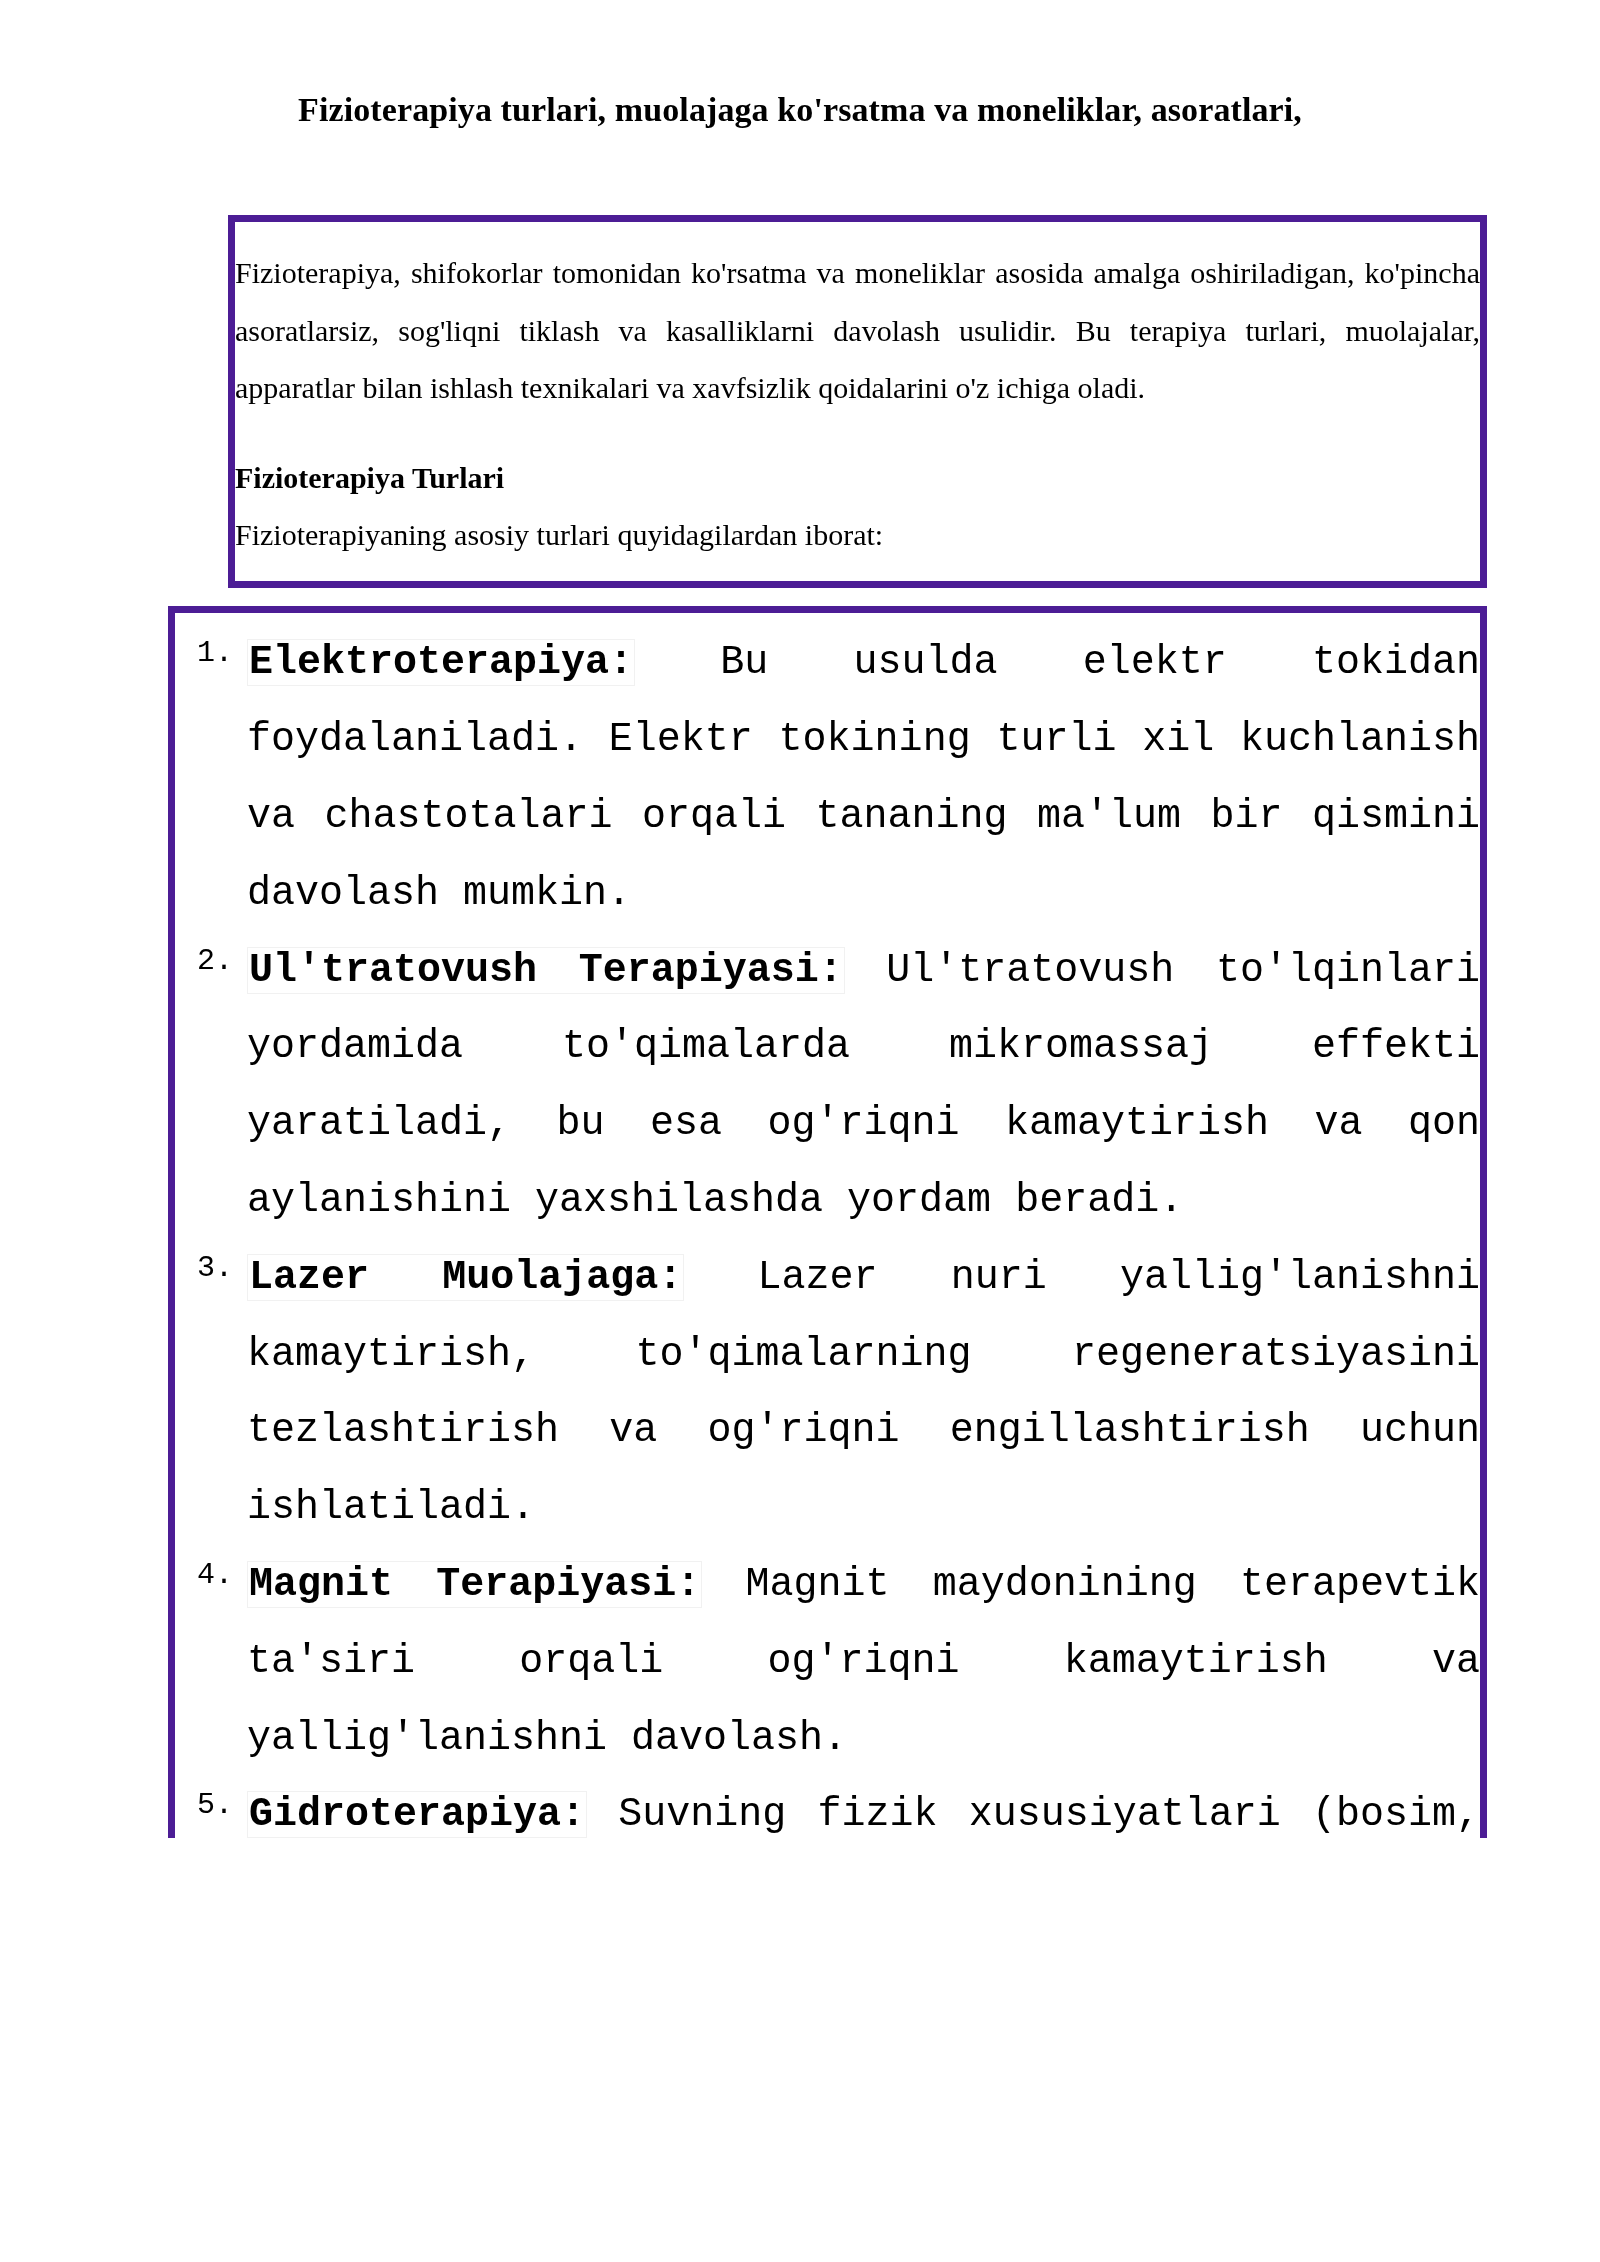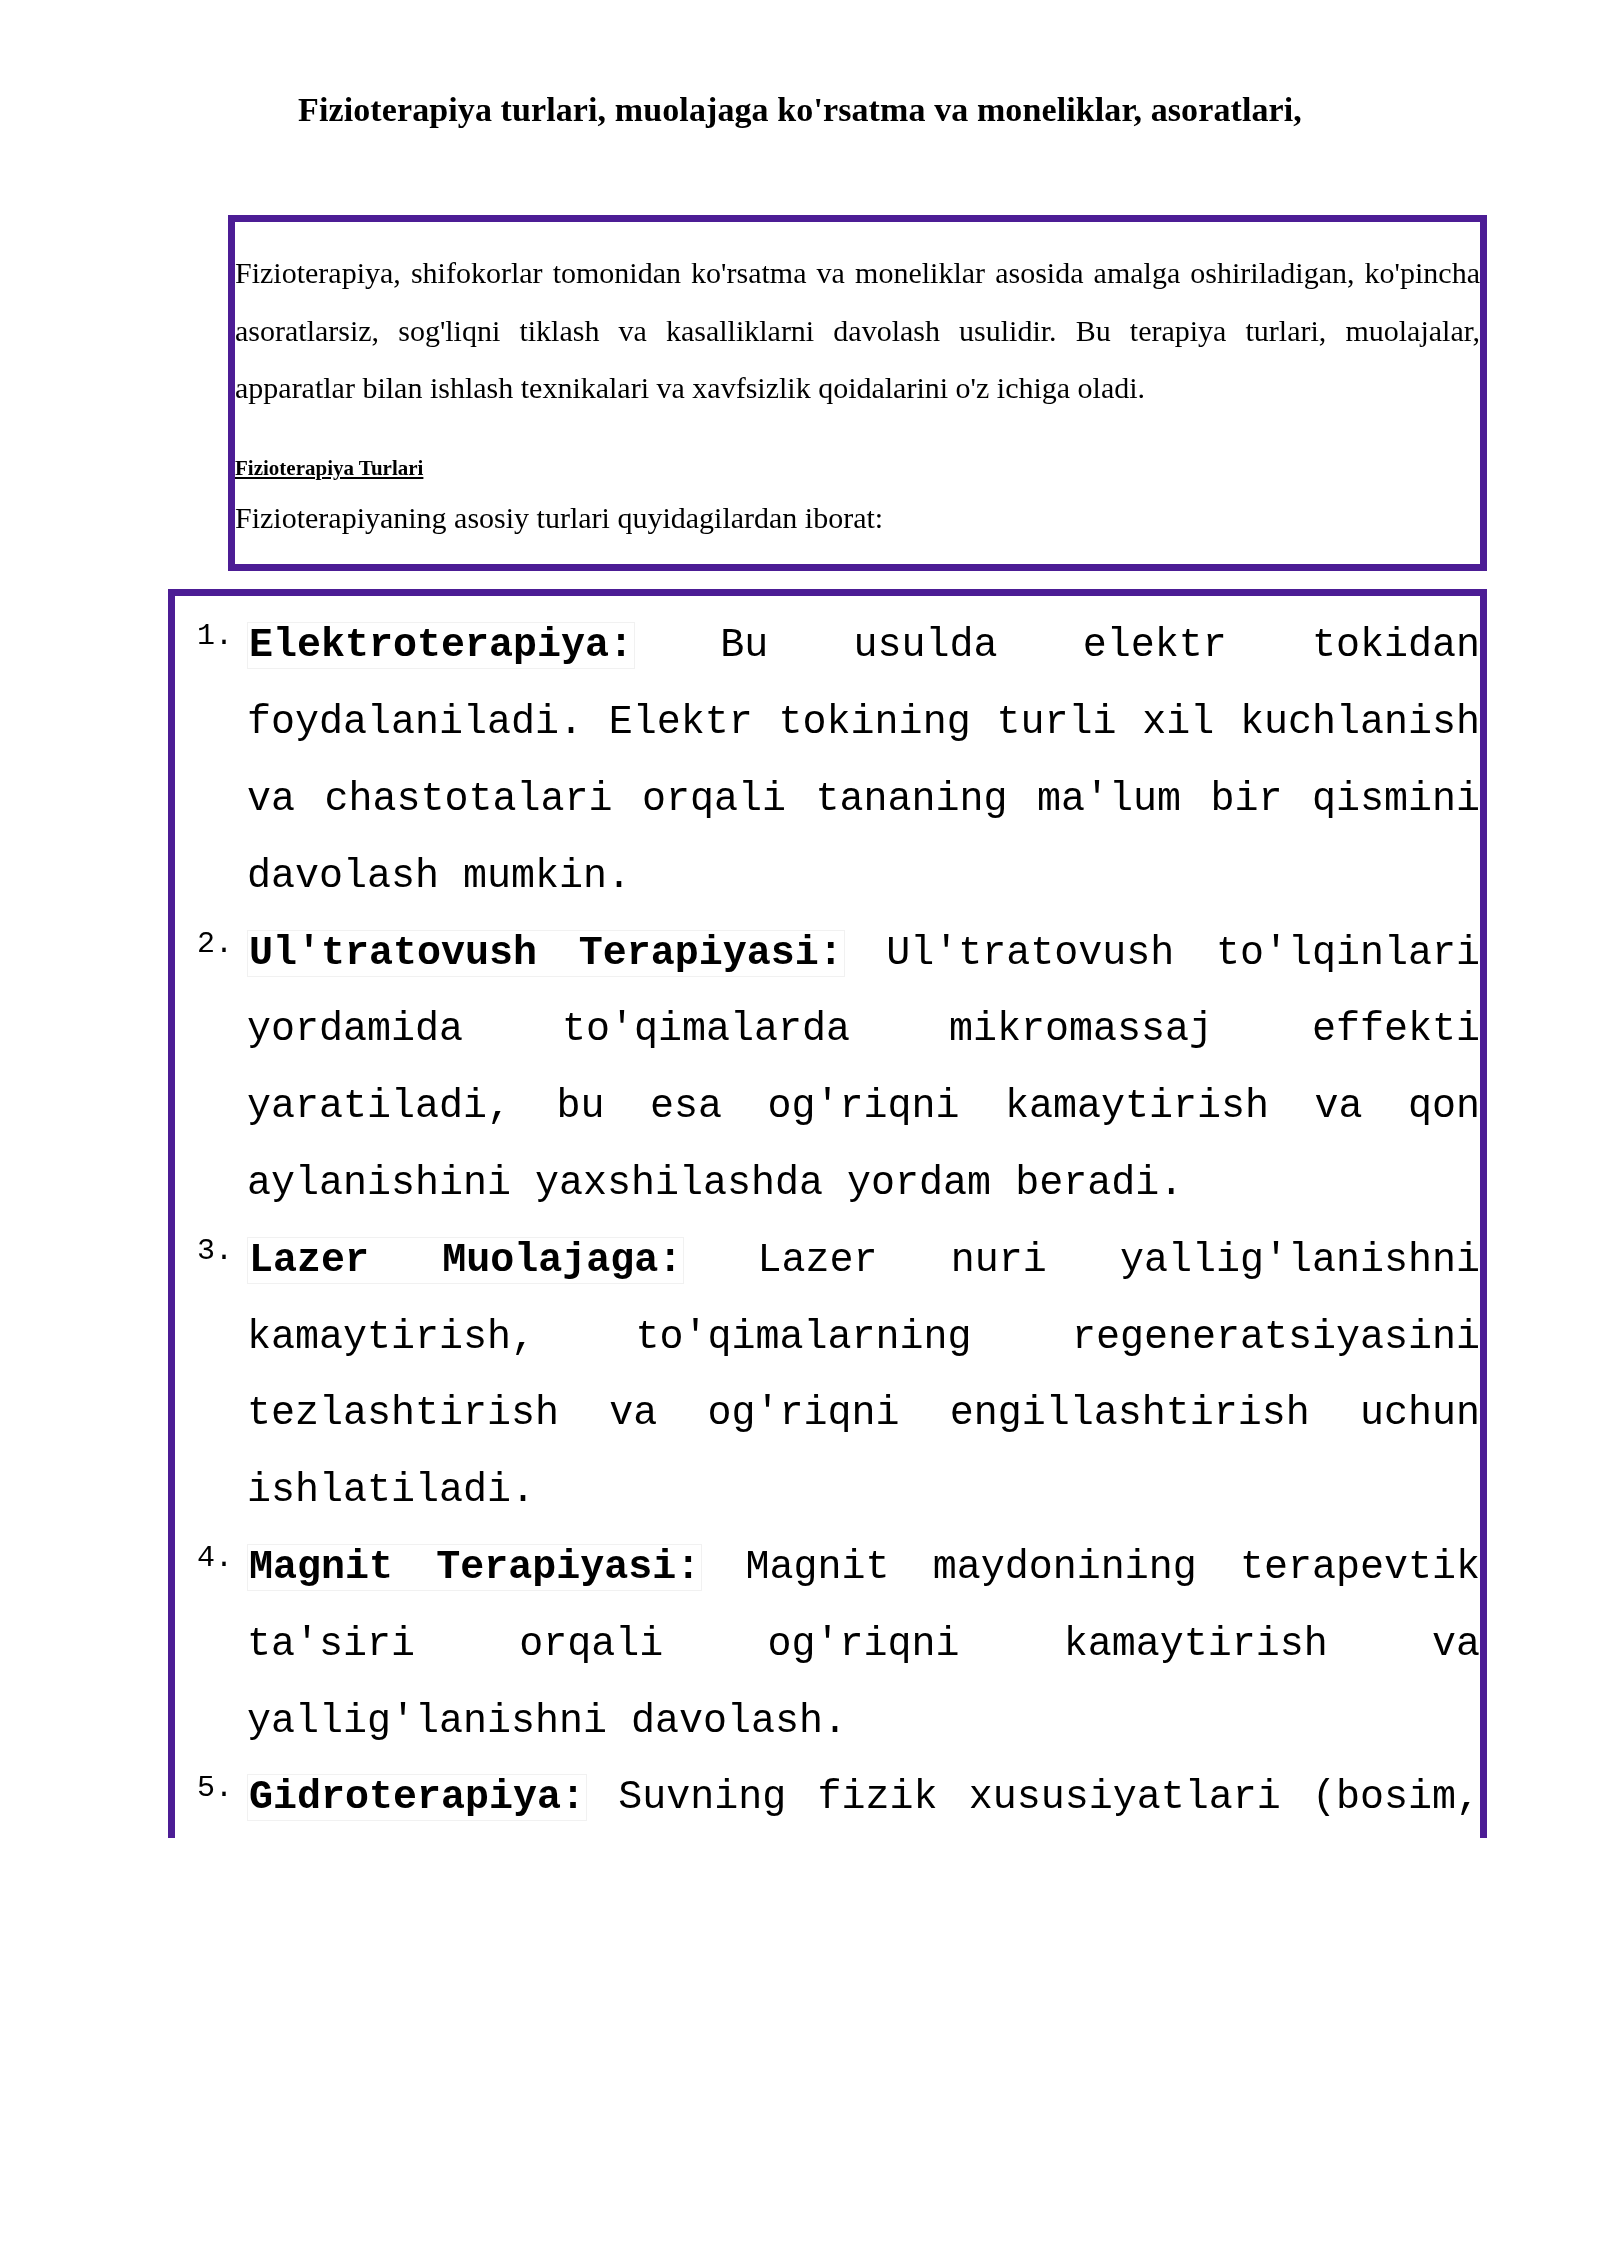--- a/index.html
+++ b/index.html
@@ -61,25 +61,24 @@
     margin: 0;
     padding: 0 0 0 0;
     font-size: 30px;
     line-height: 1.92;
     text-align: justify;
     text-justify: inter-word;
   }
 
   h2.section {
     margin: 32px 0 0 0;
-    font-size: 21px;
+    font-size: 30px;
     font-weight: bold;
     line-height: 1.9;
     text-align: left;
-    text-decoration: underline;
   }
 
   
   ol.numlist {
     list-style: none;
     margin: 18px 0 0 0;
     padding: 12px 0 14px 0;
     margin-left: 0;
     counter-reset: numitem;
   }

